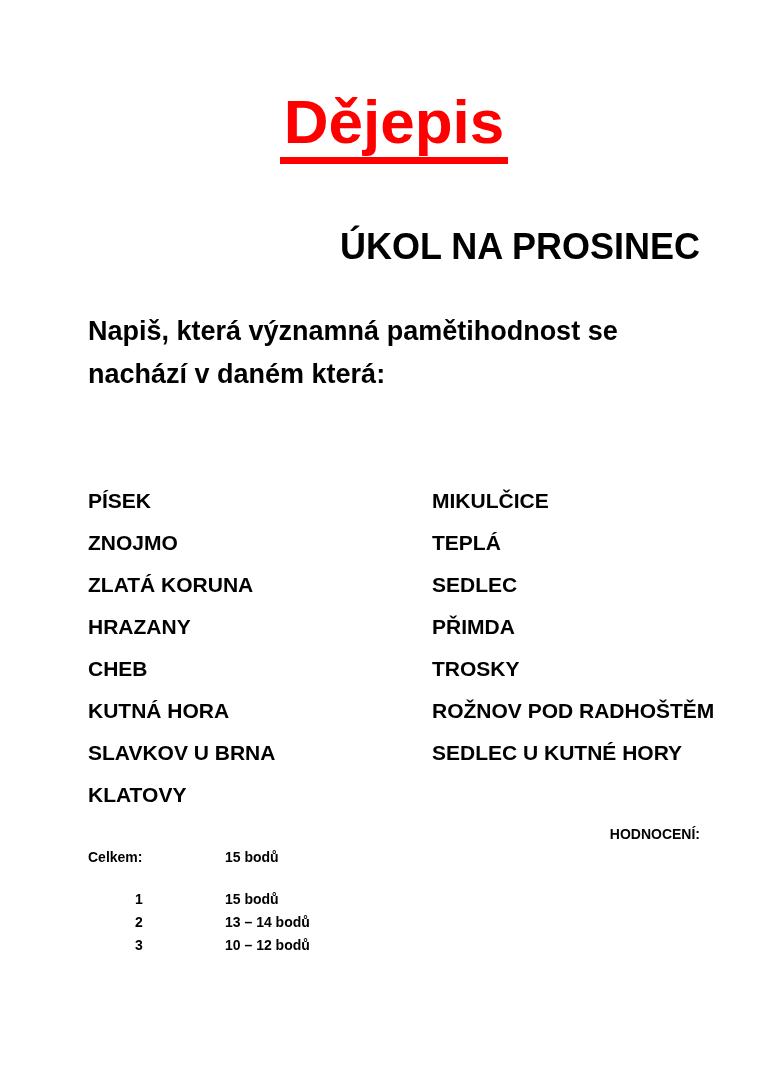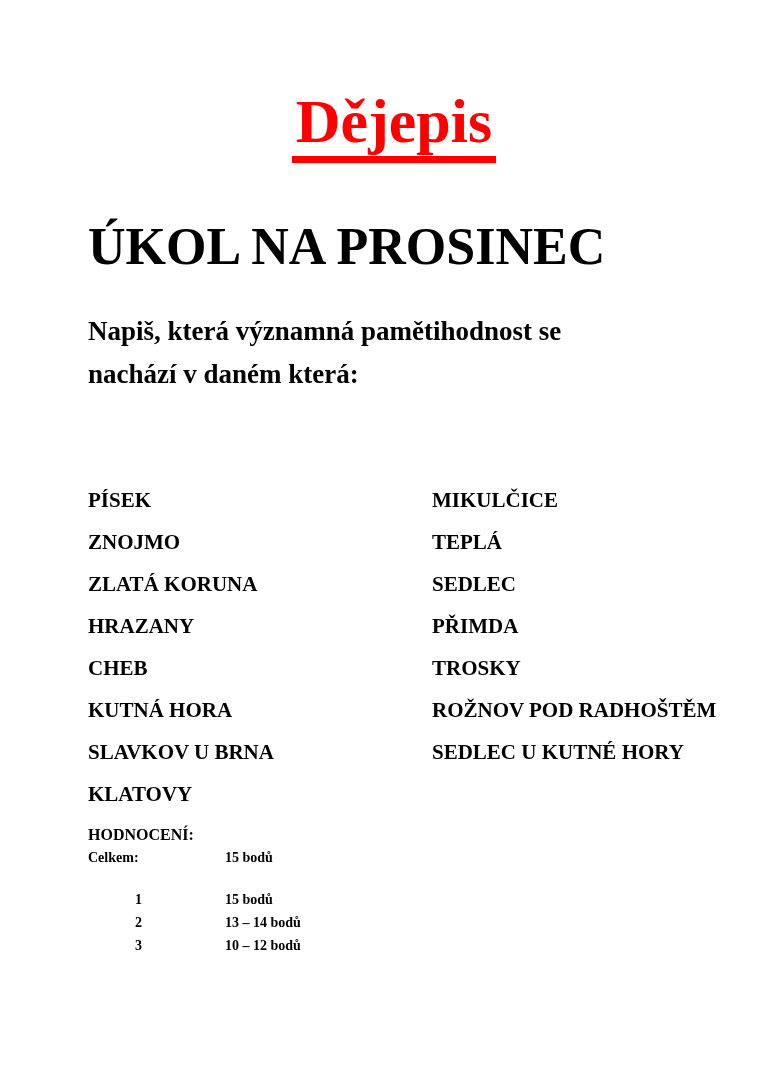--- a/index.html
+++ b/index.html
@@ -8,41 +8,41 @@
     background: #ffffff;
   }
   .page {
     position: relative;
     width: 760px;
     height: 1074px;
     box-sizing: border-box;
     background: #ffffff;
     padding: 0 60px 0 88px;
     overflow: hidden;
-    font-family: Liberation Serif, serif;
+    font-family: Liberation Sans, sans-serif;
     font-weight: bold;
     color: #000000;
   }
   .doc-title {
     margin: 0;
     padding-top: 86px;
     text-align: center;
     font-size: 62px;
     line-height: 71px;
     font-weight: bold;
   }
   .doc-title .underlined {
     color: #ff0000;
     border-bottom: 7px solid #ff0000;
     padding: 0 4px 1px 4px;
   }
   .doc-heading {
     margin: 60px 0 0 0;
-    text-align: left;
-    font-size: 52px;
+    text-align: right;
+    font-size: 36px;
     line-height: 60px;
     font-weight: bold;
     letter-spacing: 0px;
   }
   .instruction {
     margin: 33px 0 0 0;
     font-size: 27px;
     line-height: 43px;
     font-weight: bold;
   }
@@ -58,21 +58,22 @@
     padding-top: 7px;
     white-space: nowrap;
     margin-top: 36px;
   }
   .grading {
     margin-top: 40px;
     font-size: 14px;
     line-height: 23px;
   }
   .grading-heading {
-    font-size: 16px;
+    font-size: 14px;
+    text-align: right;
   }
   .grading-row {
     display: grid;
     grid-template-columns: 137px auto;
   }
   .grade-num {
     padding-left: 47px;
   }
   .grading-spacer {
     height: 19px;

